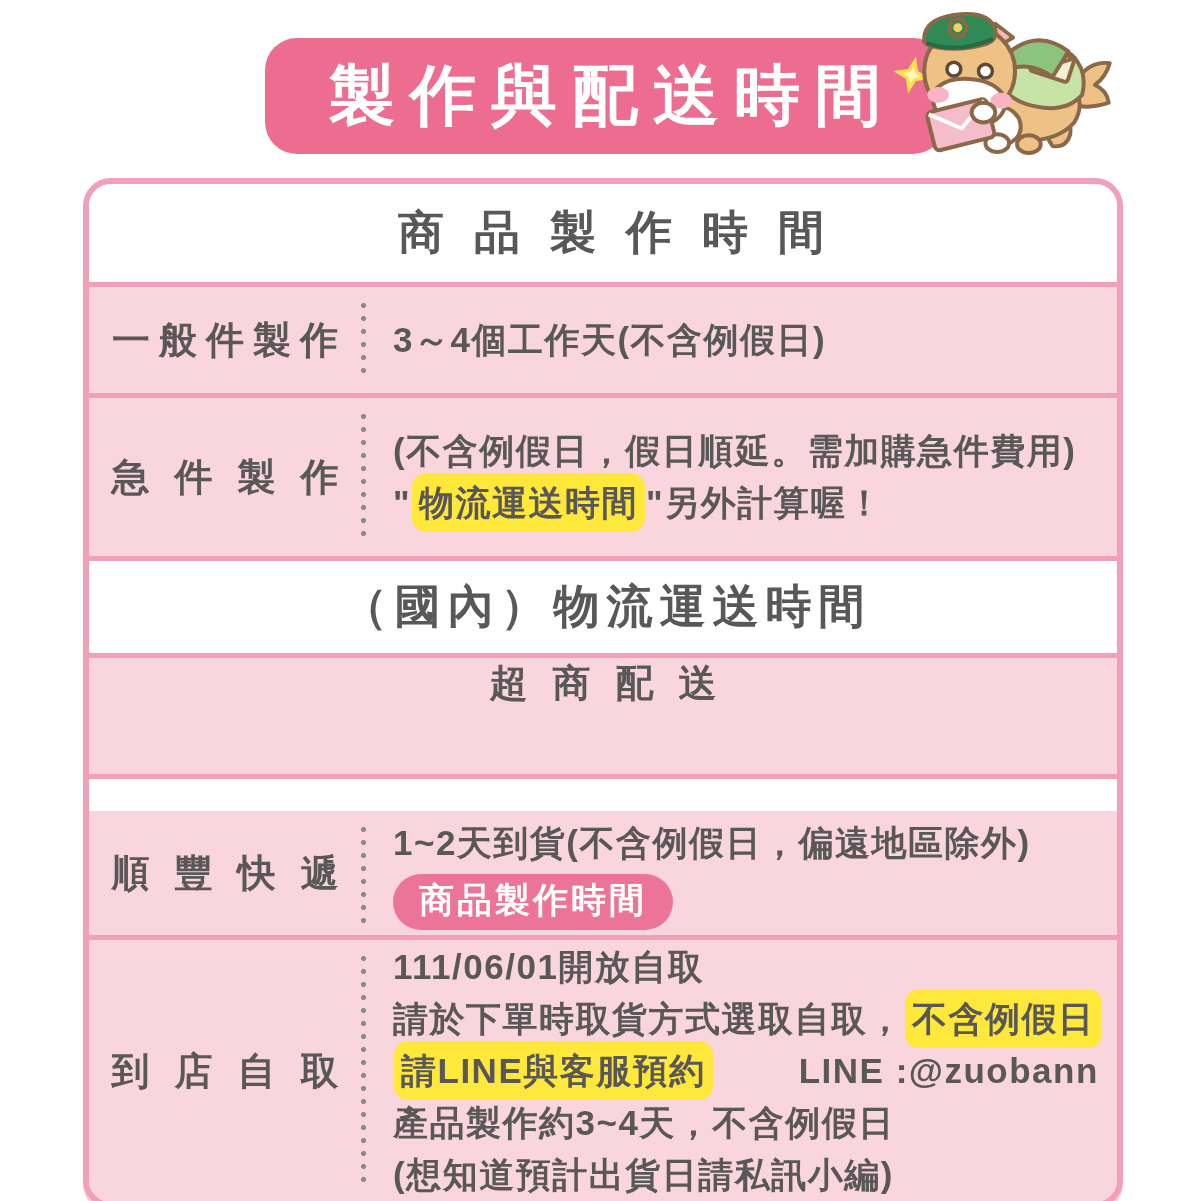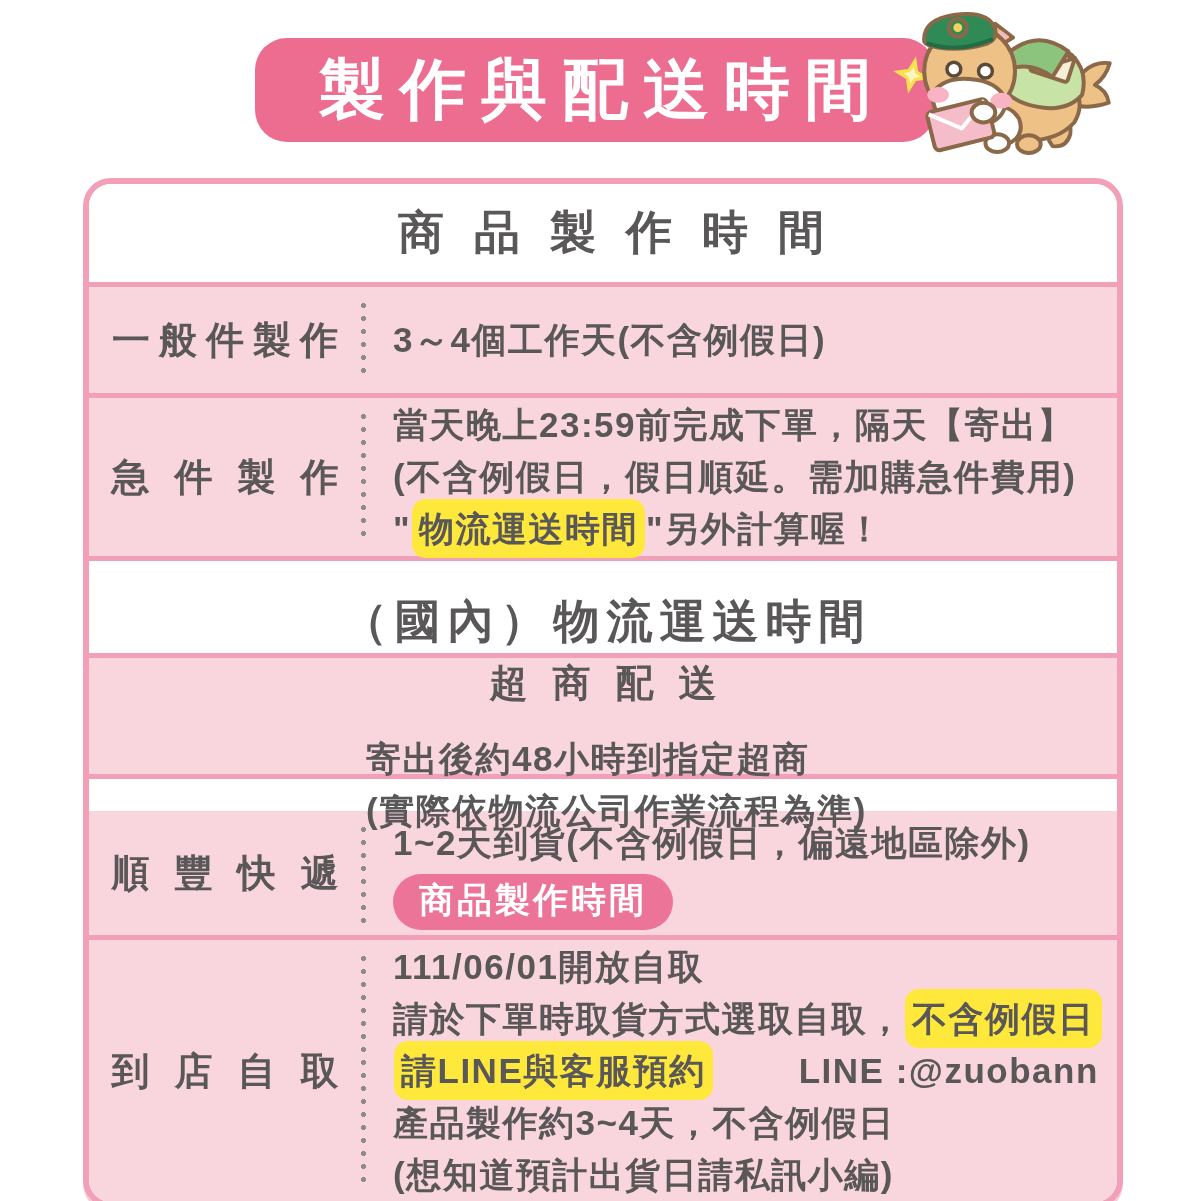--- a/index.html
+++ b/index.html
@@ -3,21 +3,21 @@
 <meta charset="utf-8">
 <style>
   html,body{margin:0;padding:0;}
   body{
     width:1201px;height:1201px;position:relative;overflow:hidden;
     background:#ffffff;
     font-family:"Liberation Sans", sans-serif;
   }
   
   .banner{
-    position:absolute;left:255px;top:38px;width:680px;height:104px;
+    position:absolute;left:265px;top:38px;width:680px;height:116px;
     background:var(--banner-pink,#ec6d90);
     border-radius:32px;
     display:flex;align-items:center;justify-content:center;
   }
   .banner .banner-title{
     color:#ffffff;font-size:66px;font-weight:800;
     letter-spacing:15px;margin-right:-15px;white-space:nowrap;
   }
   .sparkle{position:absolute;left:890px;top:53px;width:44px;height:44px;z-index:3;}
   .mascot{position:absolute;left:918px;top:8px;width:198px;height:148px;z-index:3;}
@@ -33,21 +33,21 @@
   .row{
     display:flex;align-items:center;
     border-bottom:5px solid var(--panel-border-pink,#f2a0b8);
   }
   .row:last-child{border-bottom:none;}
   .row.header{justify-content:center;background:#ffffff;}
   .row.pink{background:var(--row-pink,#f9d5de);}
   .h-prod{height:98px;}
   .r-general{height:106px;}
   .r-rush{height:158px;}
-  .h-ship{height:92px;align-items:flex-end;}
+  .h-ship{height:92px;}
   .r-cvs{height:116px;flex-direction:column;}
   .r-sf{height:124px;margin-top:32px;}
   .r-pickup{height:262px;}
 
   .row.header .header-text{
     color:var(--text-gray,#595757);font-size:46px;font-weight:800;white-space:nowrap;
   }
   .h-prod .header-text{letter-spacing:30px;margin-right:-30px;margin-left:16px;}
   .h-ship .header-text{letter-spacing:7px;margin-right:-7px;}
 
@@ -148,39 +148,34 @@
       <div class="line"><span>3～4個工作天(不含例假日)</span></div>
     </div>
   </div>
 
   <div class="row pink r-rush">
     <div class="label-cell">
       <span class="row-label ls4">急件製作</span>
     </div>
     <div class="dots"></div>
     <div class="content">
-      <div class="line"><span>當天晚上23:59前完成下單，隔天【寄出】</span></div>
       <div class="line"><span>(不含例假日，假日順延。需加購急件費用)</span></div>
       <div class="line"><span>"</span><span class="hl">物流運送時間</span><span>"另外計算喔！</span></div>
     </div>
   </div>
 
   <div class="row header h-ship">
     <span class="header-text">（國內）物流運送時間</span>
   </div>
 
   <div class="row pink r-cvs">
     <div class="label-cell">
       <span class="row-label ls4">超商配送</span>
     </div>
     <div class="dots"></div>
-    <div class="content">
-      <div class="line"><span>寄出後約48小時到指定超商</span></div>
-      <div class="line"><span>(實際依物流公司作業流程為準)</span></div>
-    </div>
   </div>
 
   <div class="row pink r-sf">
     <div class="label-cell">
       <span class="row-label ls4">順豐快遞</span>
     </div>
     <div class="dots"></div>
     <div class="content">
       <div class="line"><span>1~2天到貨(不含例假日，偏遠地區除外)</span></div>
       <div class="line"><span class="pill">商品製作時間</span></div>

